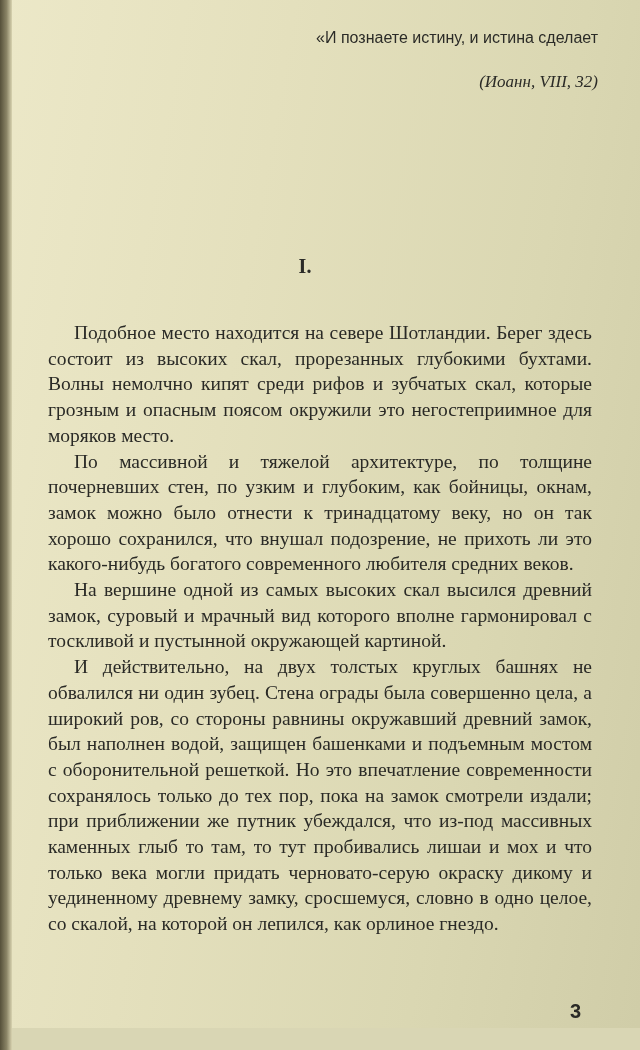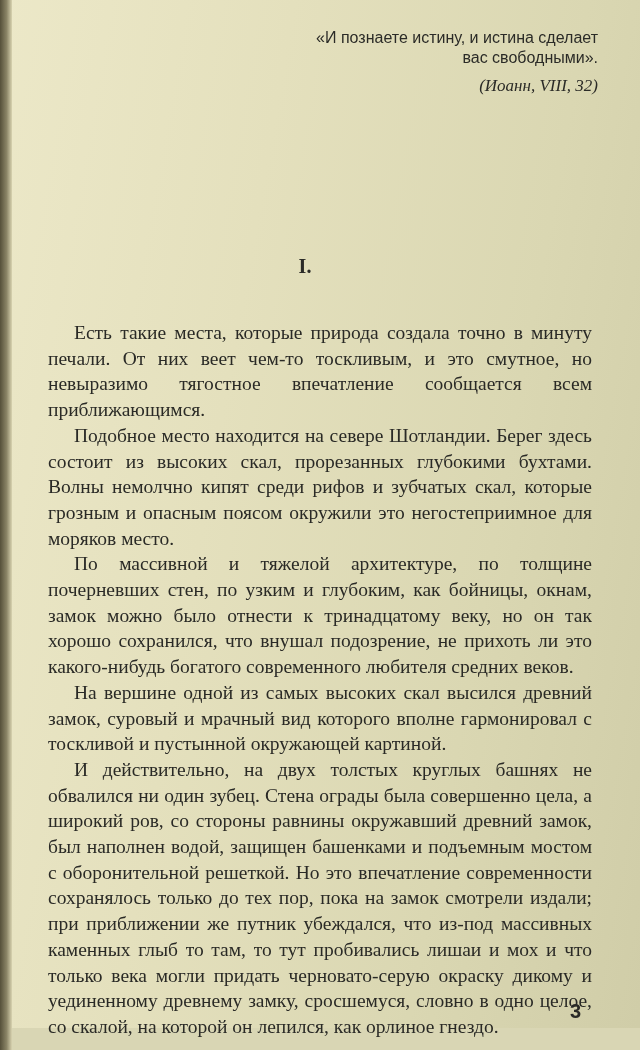--- a/index.html
+++ b/index.html
@@ -19,21 +19,21 @@
       position: absolute; left: 0; top: 0; width: 12px; height: 1050px;
       background: linear-gradient(90deg, #55503a 0%, #8a8466 55%, #d8d3b0 100%);
     }
     .epigraph {
       position: absolute; right: 62px; text-align: right;
       font-family: "Liberation Sans", "DejaVu Sans", sans-serif;
       font-size: 16px; line-height: 20px; color: #2b2b27;
     }
     .epigraph .src {
       font-family: "Liberation Serif", serif;
-      font-style: italic; font-size: 17px; margin-top: 8px;
+      font-style: italic; font-size: 17px; margin-top: 24px;
     }
     .epi1 { top: 28px; }
     .epi2 { top: 128px; }
     .chapter {
       position: absolute; top: 255px; left: 0; width: 610px; text-align: center;
       font-size: 20px; font-weight: bold; color: #2b2b27;
     }
     .body-text {
       position: absolute; top: 320px; left: 48px; width: 544px;
       font-size: 19.5px; line-height: 25.7px; text-align: justify;
@@ -52,29 +52,27 @@
     }
   </style>
 </head>
 <body>
 
 <div class="page">
   <div class="spine"></div>
 
   <div class="epigraph epi1">
     <div>«И познаете истину, и истина сделает</div>
-    <div>вас свободными».</div>
     <div class="src">(Иоанн, VIII, 32)</div>
   </div>
 
 
   <div class="chapter">I.</div>
 
   <div class="body-text">
-    <p>Есть такие места, которые природа создала точно в минуту печали. От них веет чем-то тоскливым, и это смутное, но невыразимо тягостное впечатление сообщается всем приближающимся.</p>
     <p>Подобное место находится на севере Шотландии. Берег здесь состоит из высоких скал, прорезанных глубокими бухтами. Волны немолчно кипят среди рифов и зубчатых скал, которые грозным и опасным поясом окружили это негостеприимное для моряков место.</p>
     <p>По массивной и тяжелой архитектуре, по толщине почерневших стен, по узким и глубоким, как бойницы, окнам, замок можно было отнести к тринадцатому веку, но он так хорошо сохранился, что внушал подозрение, не прихоть ли это какого-нибудь богатого современного любителя средних веков.</p>
     <p>На вершине одной из самых высоких скал высился древний замок, суровый и мрачный вид которого вполне гармонировал с тоскливой и пустынной окружающей картиной.</p>
     <p>И действительно, на двух толстых круглых башнях не обвалился ни один зубец. Стена ограды была совершенно цела, а широкий ров, со стороны равнины окружавший древний замок, был наполнен водой, защищен башенками и подъемным мостом с оборонительной решеткой. Но это впечатление современности сохранялось только до тех пор, пока на замок смотрели издали; при приближении же путник убеждался, что из-под массивных каменных глыб то там, то тут пробивались лишаи и мох и что только века могли придать черновато-серую окраску дикому и уединенному древнему замку, сросшемуся, словно в одно целое, со скалой, на которой он лепился, как орлиное гнездо.</p>
   </div>
 
   <div class="page-number">3</div>
 </div>
 
 </body></html>

